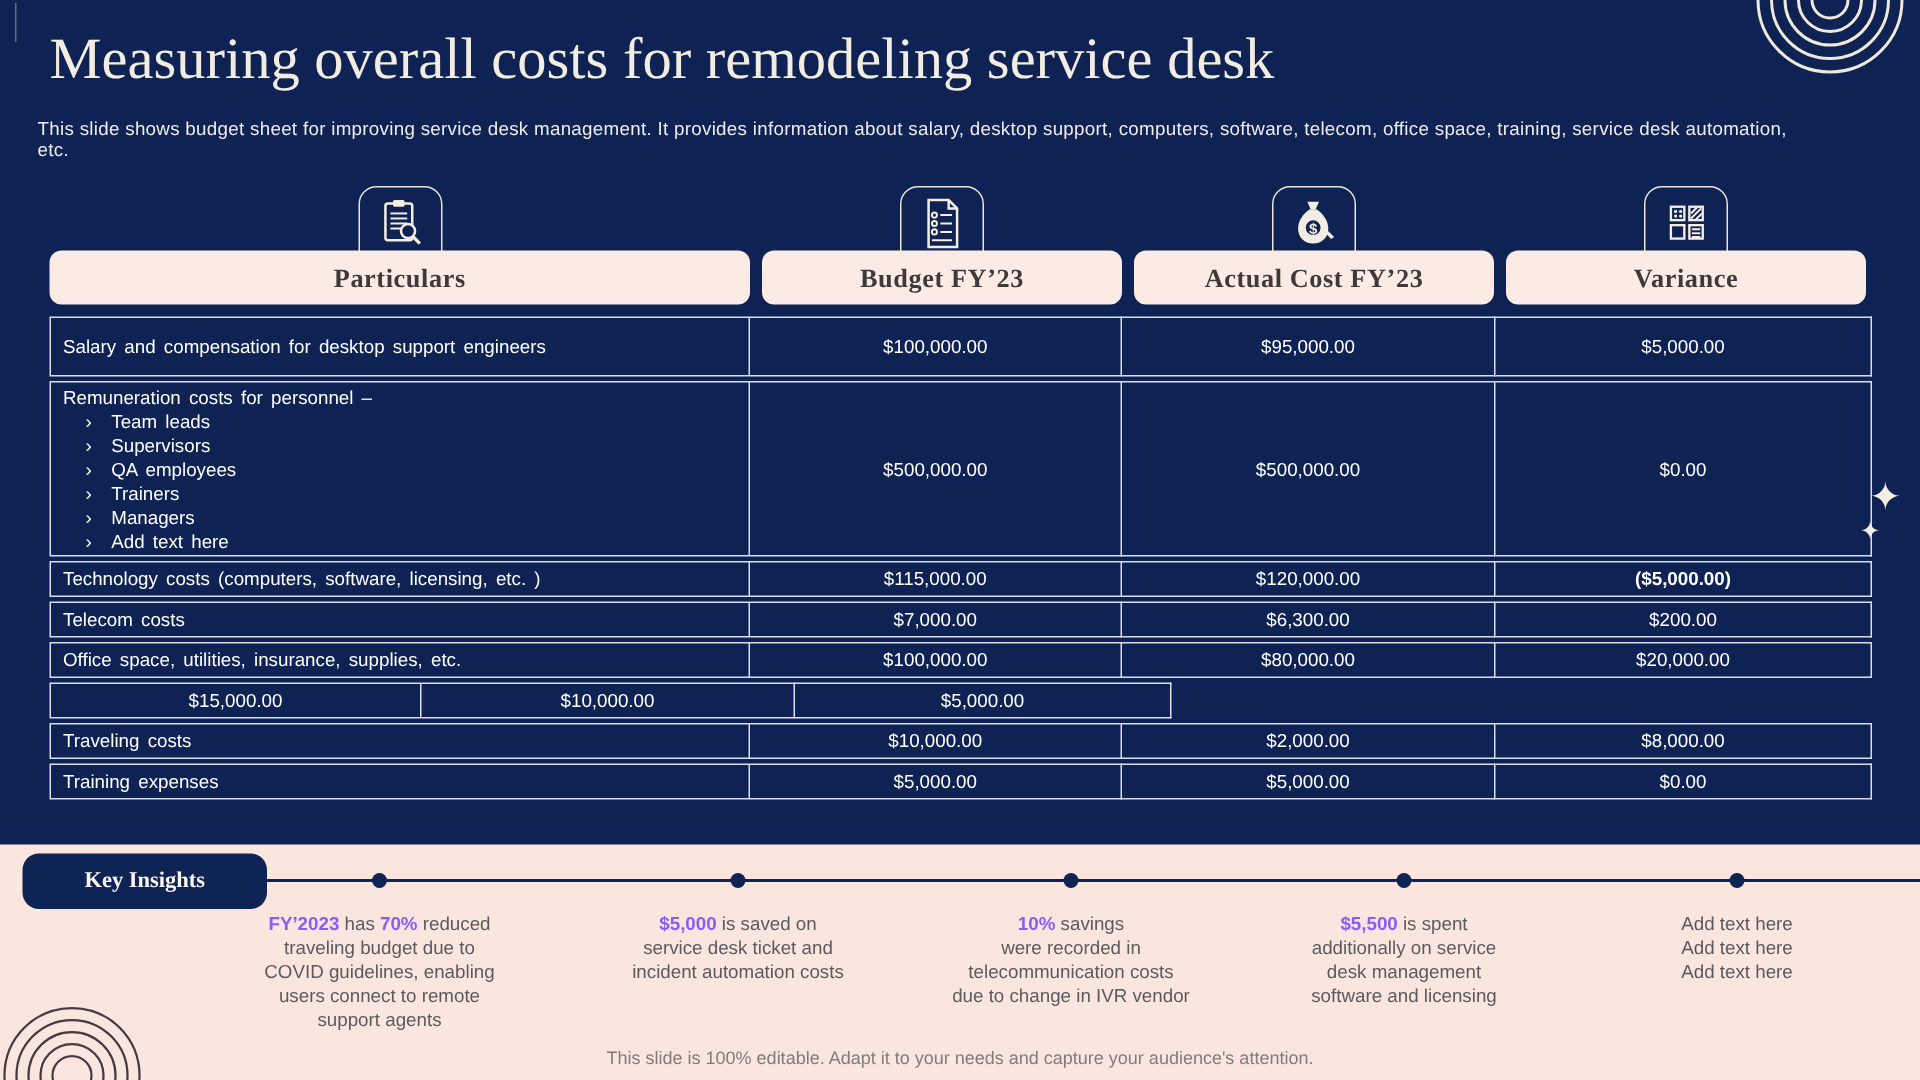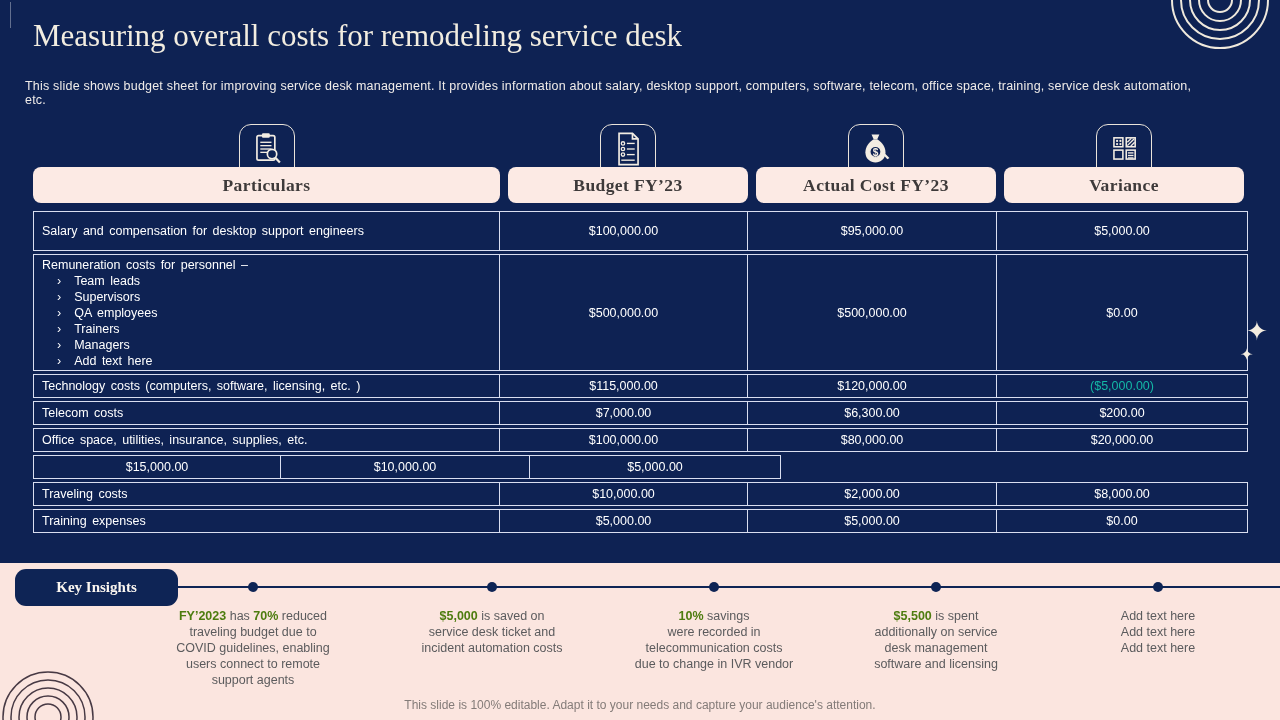--- a/index.html
+++ b/index.html
@@ -5,21 +5,21 @@
   html,body{margin:0;padding:0;background:#222;}
   .slide{
     position:relative; width:1280px; height:720px; overflow:hidden;
     background:#0E2253;
     font-family:"Liberation Sans","DejaVu Sans",sans-serif;
   }
   .deco-topleft-line{position:absolute;left:10px;top:2px;width:1px;height:26px;background:rgba(255,255,255,.35);}
   .page-title{
     position:absolute;left:33px;top:18px;width:1100px;
     font-family:"Liberation Serif","DejaVu Serif",serif;
-    font-size:31px;color:#F2EDE0;line-height:1.15;font-weight:400;
+    font-size:39px;color:#F2EDE0;line-height:1.15;font-weight:400;
   }
   .page-subtitle{
     position:absolute;left:25px;top:79px;width:1180px;
     font-size:12.5px;color:#F0ECE9;letter-spacing:.2px;
   }
   
   .icon-badge{
     position:absolute;top:124px;width:56px;height:78px;box-sizing:border-box;
     border:1.5px solid #EAE4DA;border-radius:12px;background:#0E2253;z-index:1;
     display:flex;justify-content:center;align-items:flex-start;padding-top:5px;
@@ -34,38 +34,38 @@
   .cost-table{position:absolute;left:33px;top:211px;width:1260px;display:flex;flex-direction:column;gap:3px;}
   .t-row{display:flex;}
   .t-cell{
     box-sizing:border-box;border:1px solid #D9DEF0;color:#FFFFFF;
     font-size:12.5px;display:flex;align-items:center;
   }
   .t-cell + .t-cell{border-left:none;}
   .t-cell.particulars{justify-content:flex-start;padding:2px 8px;word-spacing:2px;}
   .t-cell.money{justify-content:center;text-align:center;}
   .t-cell .cell-block{display:block;width:100%;}
-  .neg{color:#14b8a6;font-weight:normal;}
+  .neg{color:#ffffff;font-weight:bold;}
   .bullet-line{display:flex;gap:13px;padding-left:15px;line-height:16px;}
   .plain-line{line-height:16px;}
   .multi{align-items:flex-start;padding-top:5px;}
   
   .sparkle{position:absolute;color:#F4EDE0;line-height:1;}
   
   .bottom-band{position:absolute;left:0;top:563px;width:1280px;height:157px;background:#FBE5DF;}
   .key-insights-btn{
     position:absolute;left:15px;top:6px;width:163px;height:37px;background:#0E2455;border-radius:11px;
     display:flex;align-items:center;justify-content:center;
     font-family:"Liberation Serif","DejaVu Serif",serif;font-size:15px;font-weight:bold;color:#FBF6F0;
   }
   .timeline-line{position:absolute;left:177px;top:23px;width:1103px;height:2px;background:#0E2455;}
   .timeline-dot{position:absolute;top:19px;width:10px;height:10px;border-radius:50%;background:#0E2455;}
   .insight{position:absolute;top:45px;width:230px;text-align:center;font-size:12.5px;color:#5B5B5D;}
   .insight .line{line-height:16px;}
-  .insight b{color:#4d7c0f;}
+  .insight b{color:#8b5cf6;}
   .footer-note{position:absolute;left:0;top:135px;width:100%;text-align:center;font-size:12px;color:#837B78;}
   svg{display:block;}
 </style>
 </head>
 <body>
 
 <div class="slide">
 
   <div class="deco-topleft-line"></div>
 

